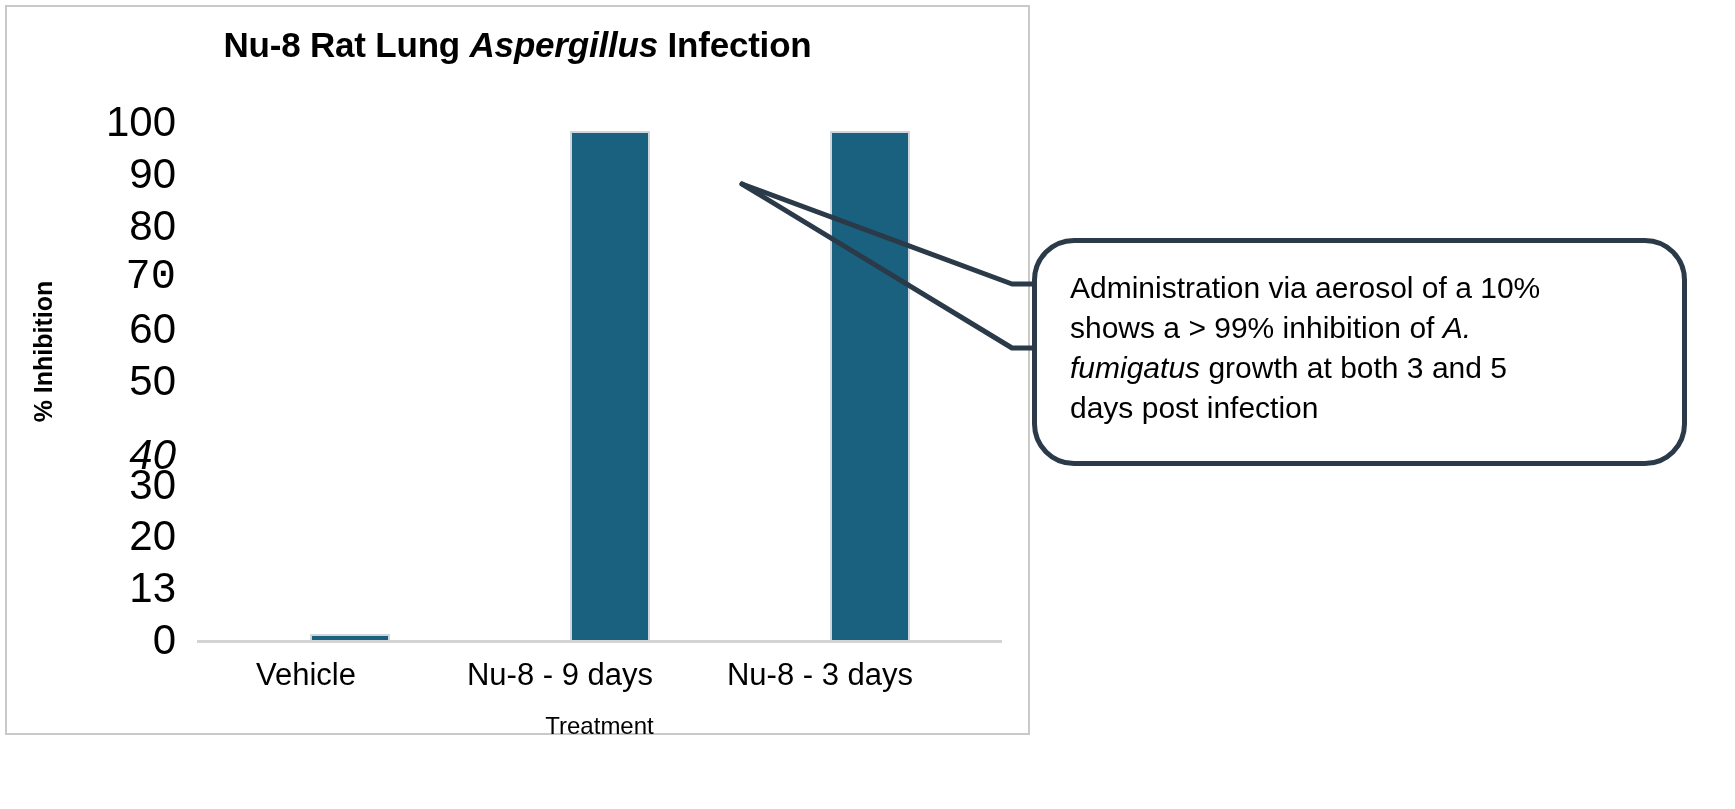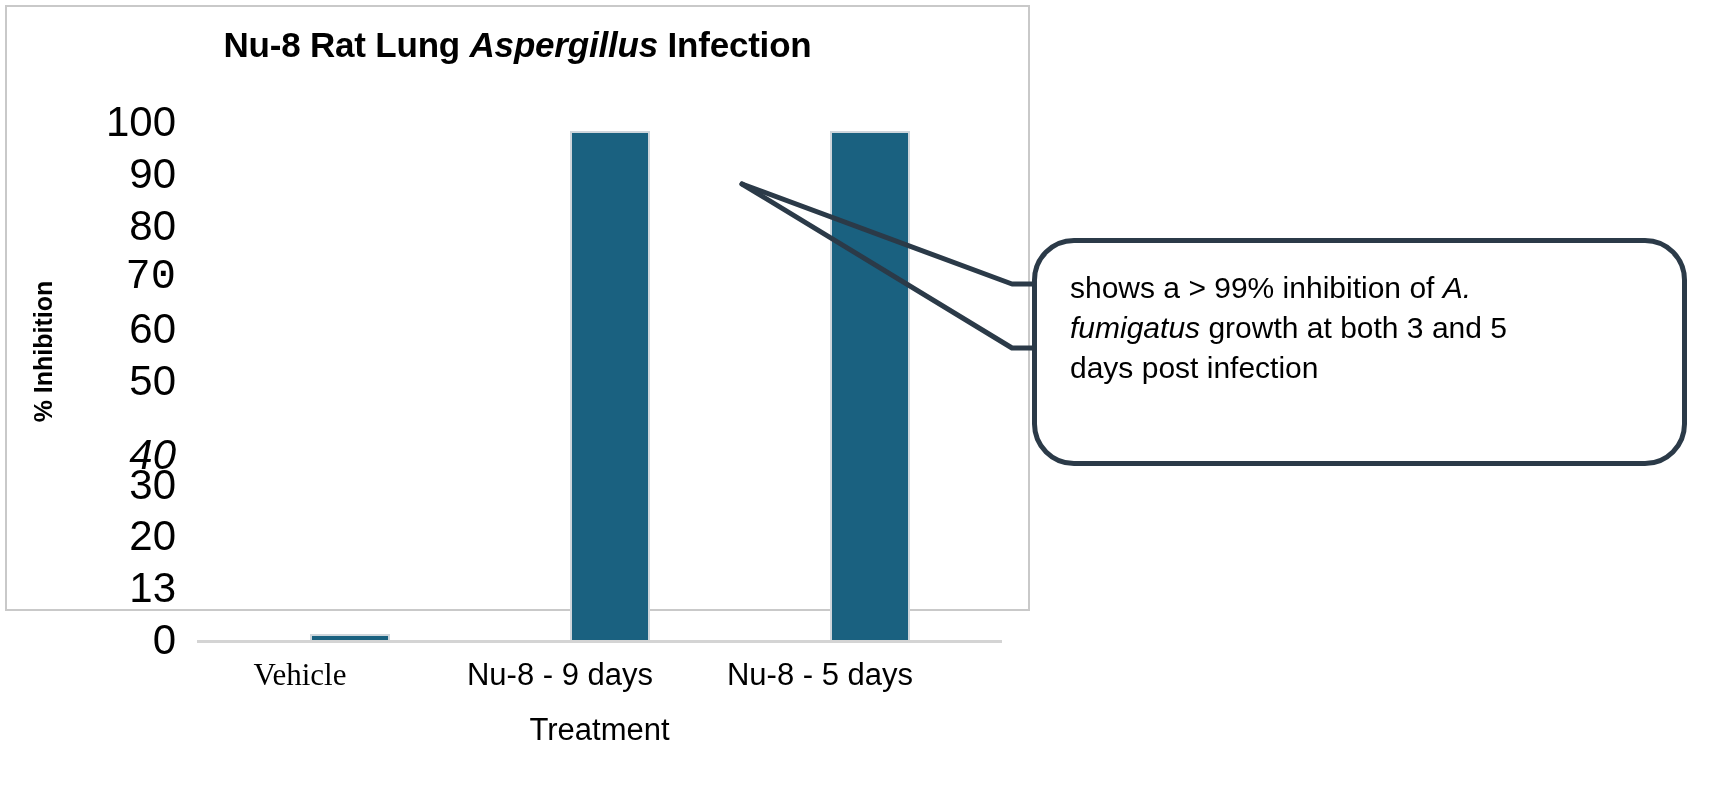--- a/index.html
+++ b/index.html
@@ -14,21 +14,21 @@
     font-family: "Liberation Sans", "DejaVu Sans", sans-serif;
     overflow: hidden;
   }
 
   
   #chart-frame {
     position: absolute;
     left: 5px;
     top: 5px;
     width: 1025px;
-    height: 606px;
+    height: 730px;
     border: 2px solid #c9c9c9;
     background: #ffffff;
     box-sizing: border-box;
   }
 
   #chart-title {
     position: absolute;
     left: 0;
     top: 18px;
     width: 100%;
@@ -109,21 +109,21 @@
     color: #000000;
     text-align: center;
     white-space: nowrap;
   }
   #x-axis-title {
     position: absolute;
     left: 190px;
     top: 705px;
     width: 805px;
     text-align: center;
-    font-size: 31px;
+    font-size: 24px;
     color: #000000;
   }
 
   
   #callout-svg {
     position: absolute;
     left: 0;
     top: 0;
     width: 1735px;
     height: 809px;
@@ -177,30 +177,31 @@
   </div>
 
   <div id="plot-area">
     <div class="bar" style="left:113px; width:80px;  height:8px;"></div>
     <div class="bar" style="left:373px; width:80px;  height:511px;"></div>
     <div class="bar" style="left:633px; width:80px;  height:511px;"></div>
   </div>
 
   <div id="axis-line"></div>
 
-  <div class="x-tick-label" style="left:183px; width:220px;font-family:Liberation Serif, serif;">Vehicle</div>
+  <div class="x-tick-label" style="left:189px; width:220px;">Vehicle</div>
   <div class="x-tick-label" style="left:443px; width:220px;">Nu-8 - 9 days</div>
-  <div class="x-tick-label" style="left:703px; width:220px;">Nu-8 - 5 days</div>
+  <div class="x-tick-label" style="left:703px; width:220px;">Nu-8 - 3 days</div>
 
   <div id="x-axis-title">Treatment</div>
 </div>
 
 <svg id="callout-svg" viewBox="0 0 1735 809">
   <polyline points="742,184 1012,284 1036,284" fill="none" stroke="#2b3a48" stroke-width="5" stroke-linejoin="round" stroke-linecap="round"></polyline>
   <polyline points="742,184 1012,348 1036,348" fill="none" stroke="#2b3a48" stroke-width="5" stroke-linejoin="round" stroke-linecap="round"></polyline>
 </svg>
 
 <div id="callout-box"></div>
 <div id="callout-text">
+  <div>Administration via aerosol of a 10%</div>
   <div><span>shows a &gt; 99% inhibition of </span><span class="sp-italic">A.</span></div>
   <div><span class="sp-italic">fumigatus</span><span> growth at both 3 and 5</span></div>
   <div>days post infection</div>
 </div>
 
 </body></html>

